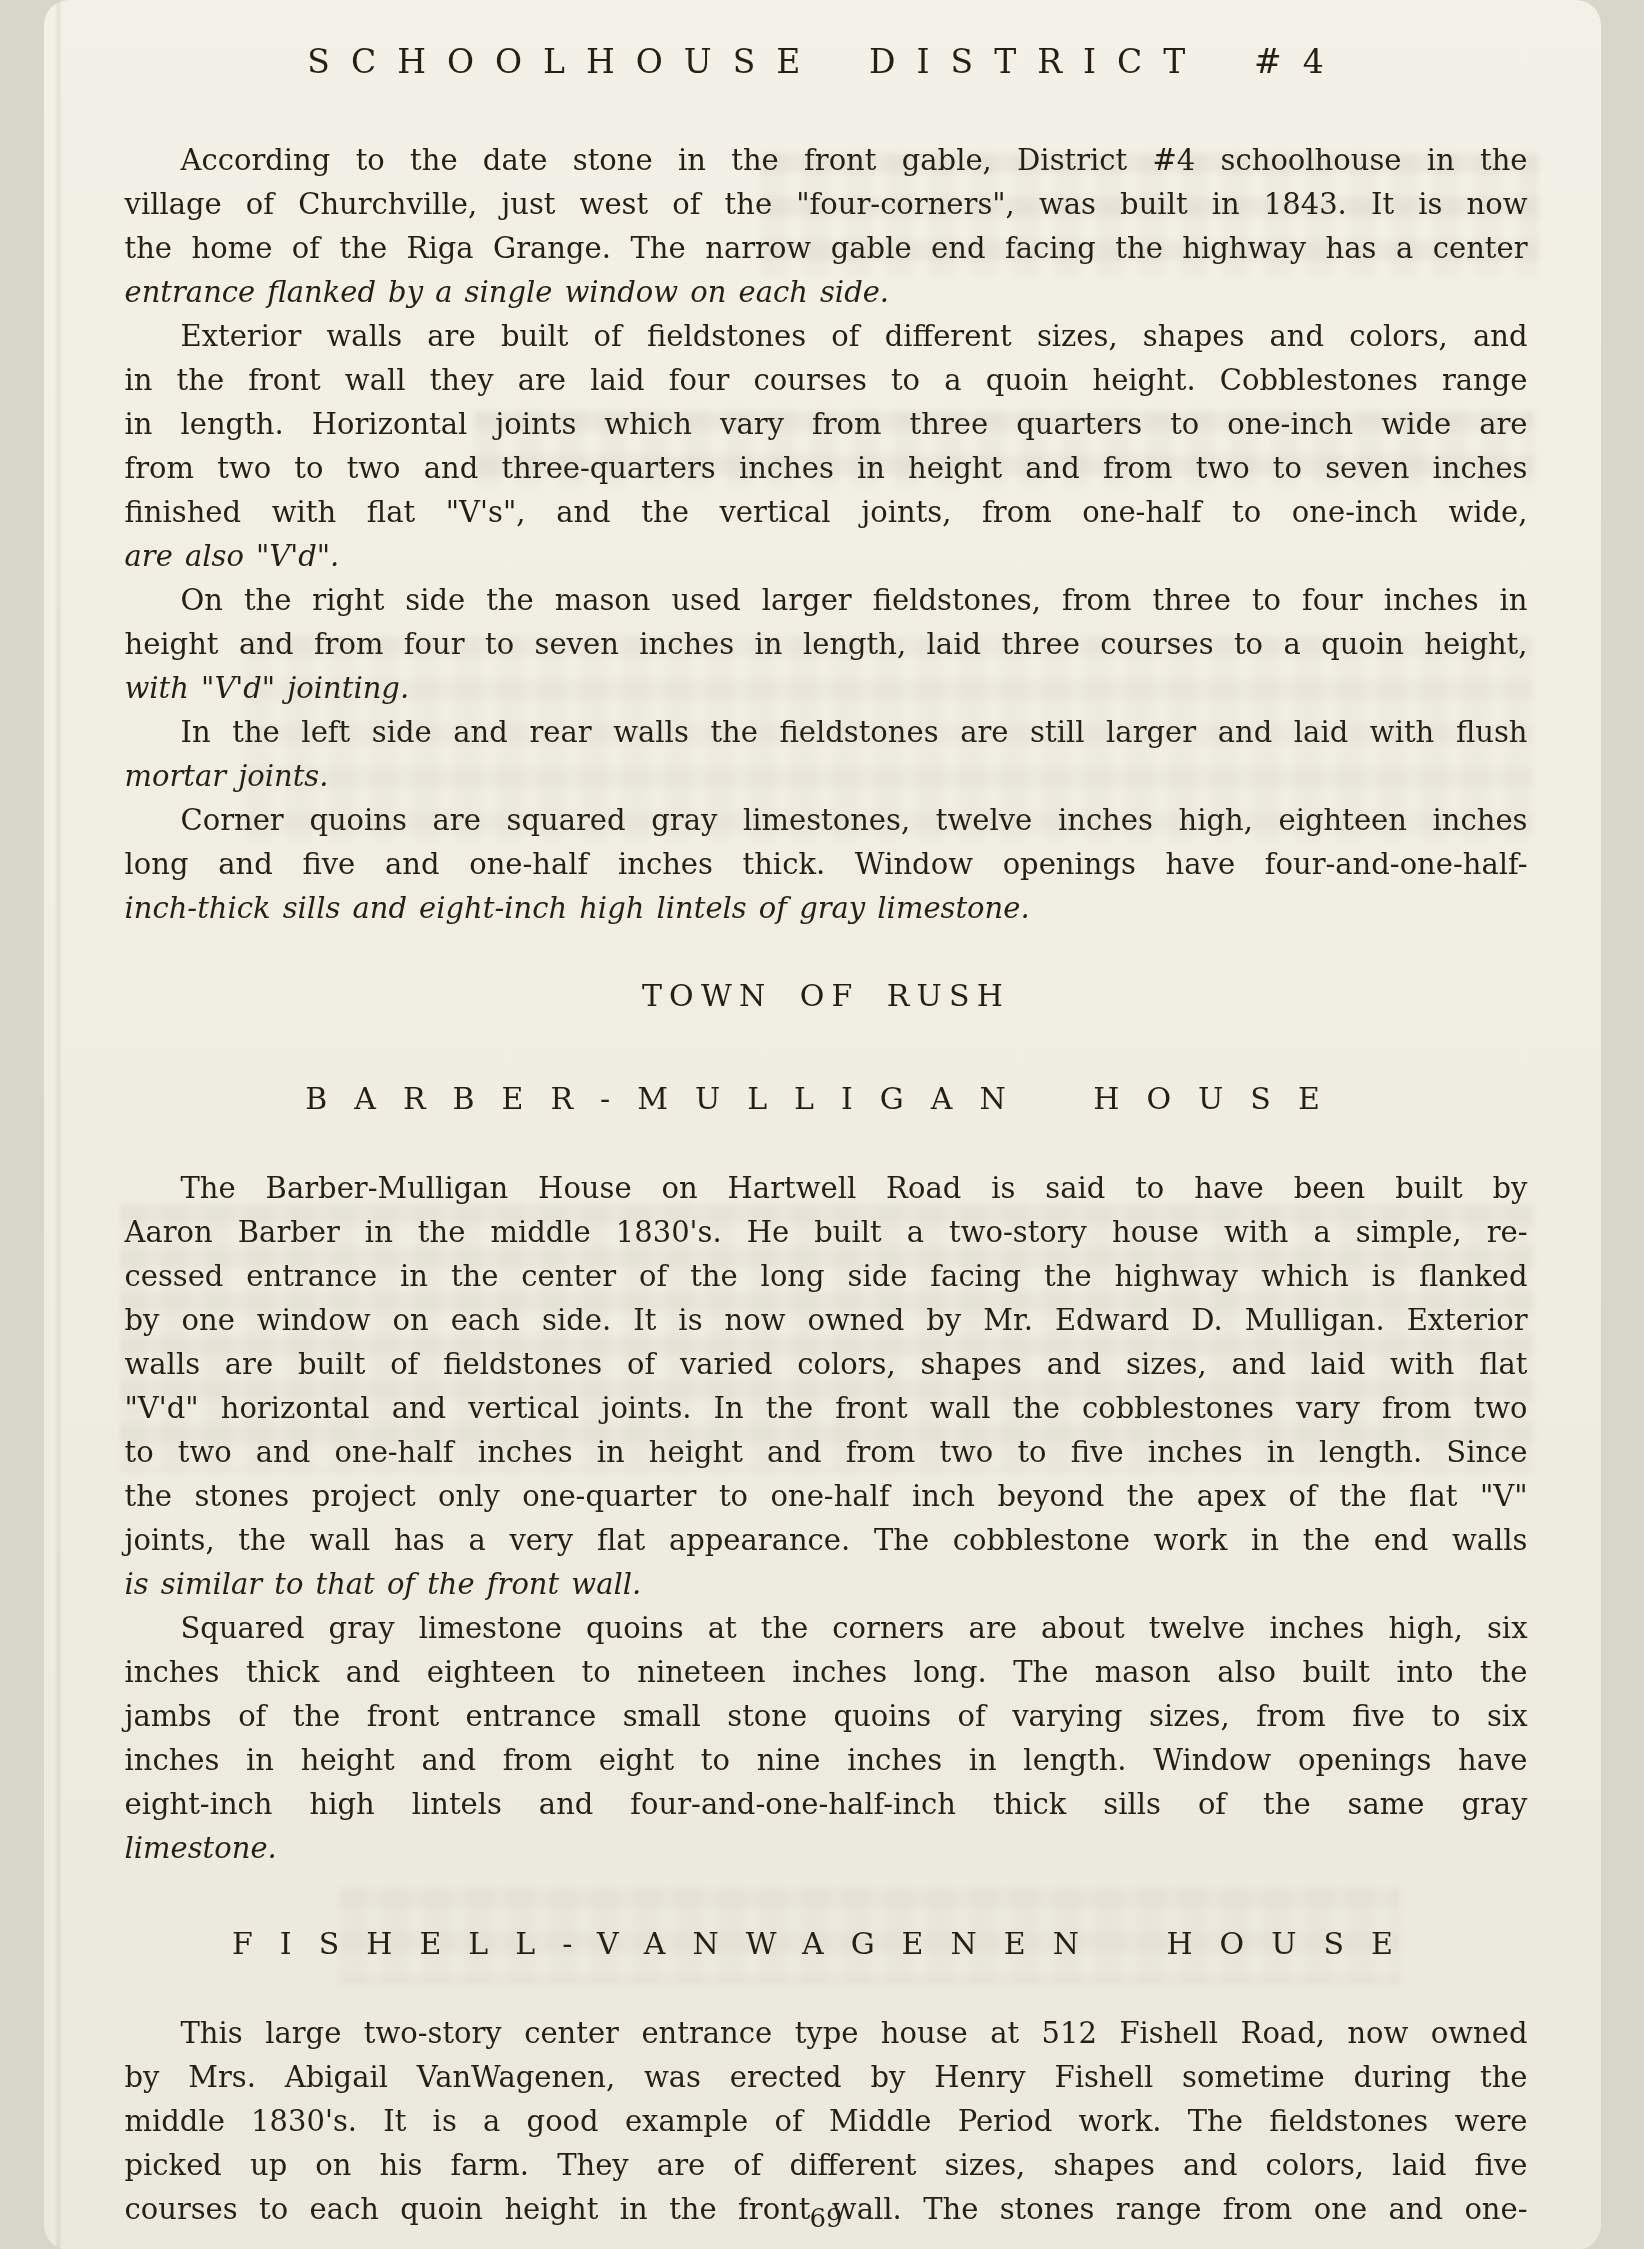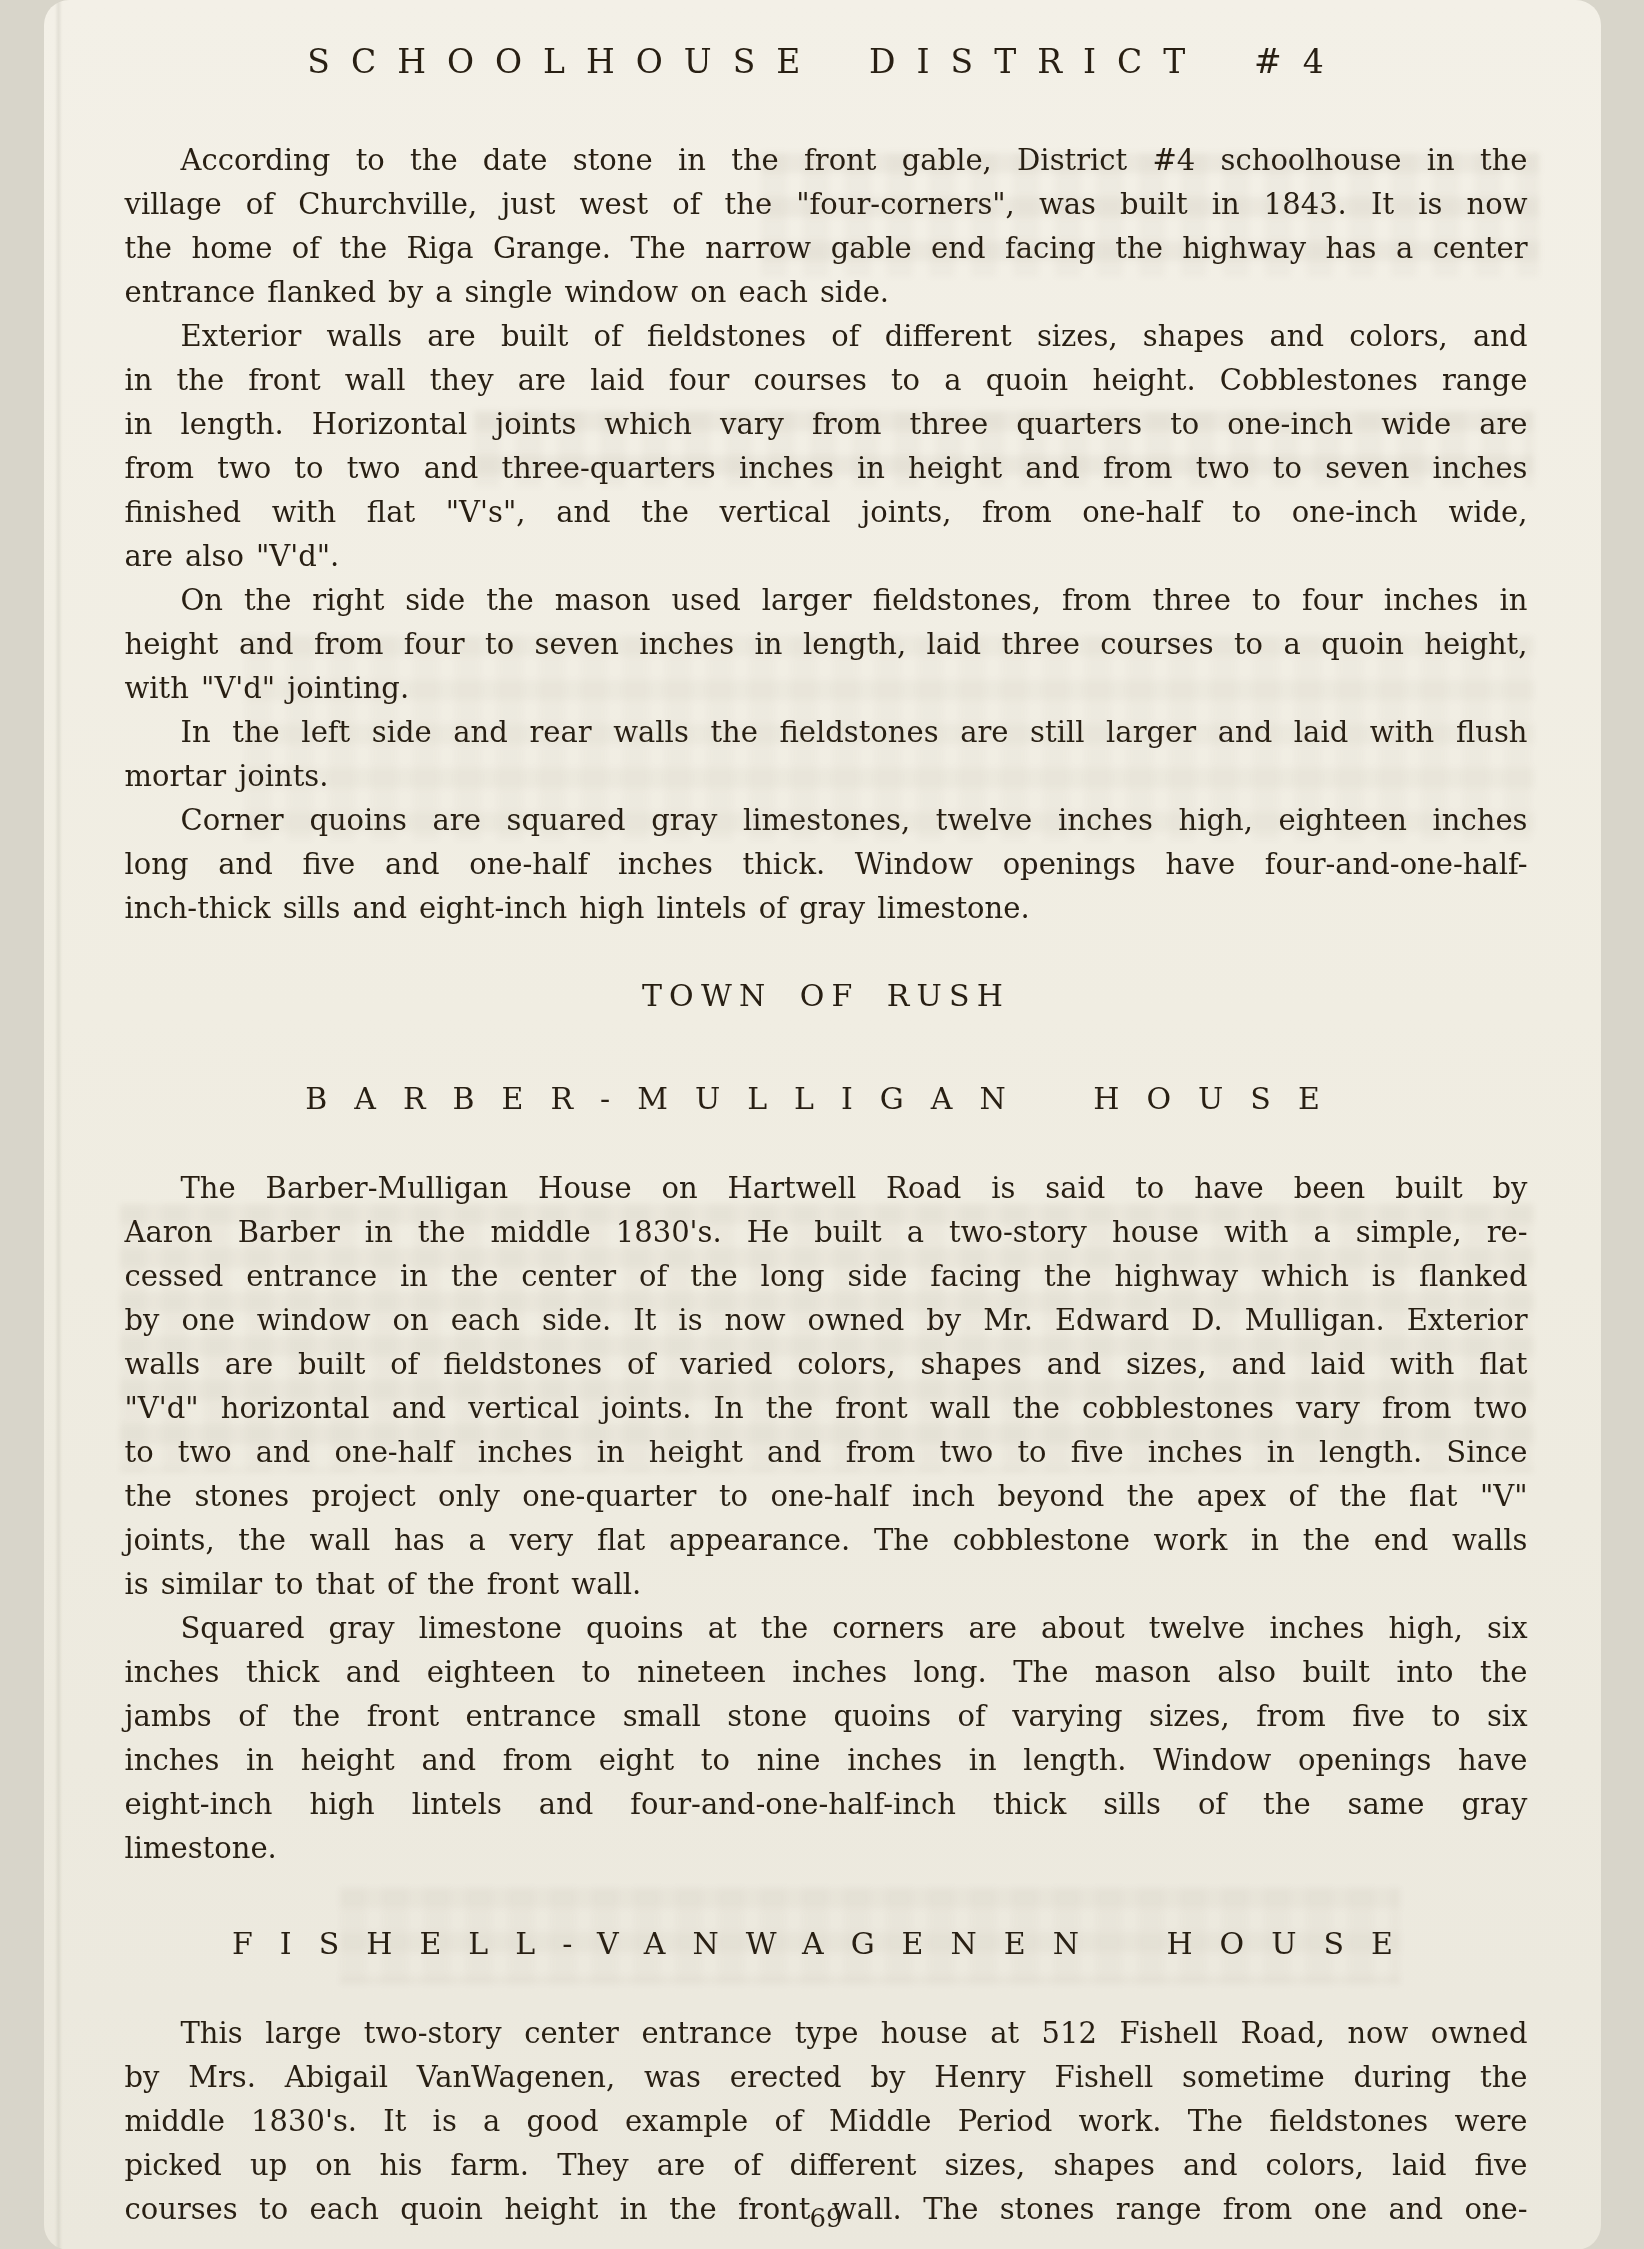--- a/index.html
+++ b/index.html
@@ -33,21 +33,21 @@
   }
   .paragraph { margin: 0; }
   .line {
     font-size: 29px;
     line-height: 44px;
     text-align: justify;
     text-align-last: justify;
     word-spacing: 2.9px;
   }
   .line.first { text-indent: 56px; }
-  .line.endline { text-align: left; text-align-last: left; }
+  .line.endline { text-align: left; text-align-last: left; font-style: italic; }
   .heading {
     text-align: center;
     white-space: nowrap;
     font-weight: 400;
   }
   .h-plain {
     margin-top: 44px;
     margin-bottom: 16px;
     font-size: 30px;
     line-height: 44px;

